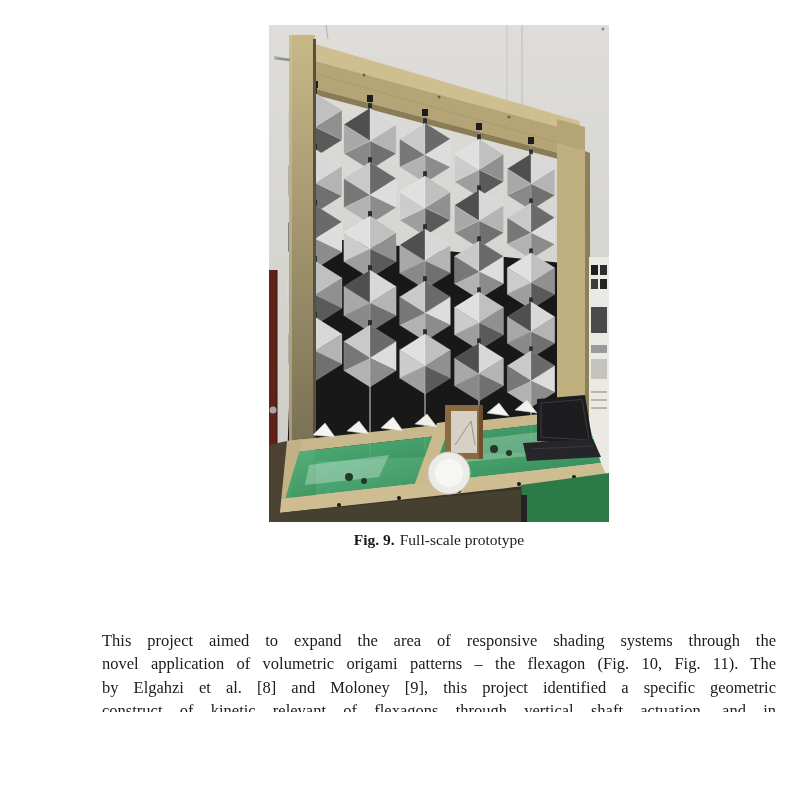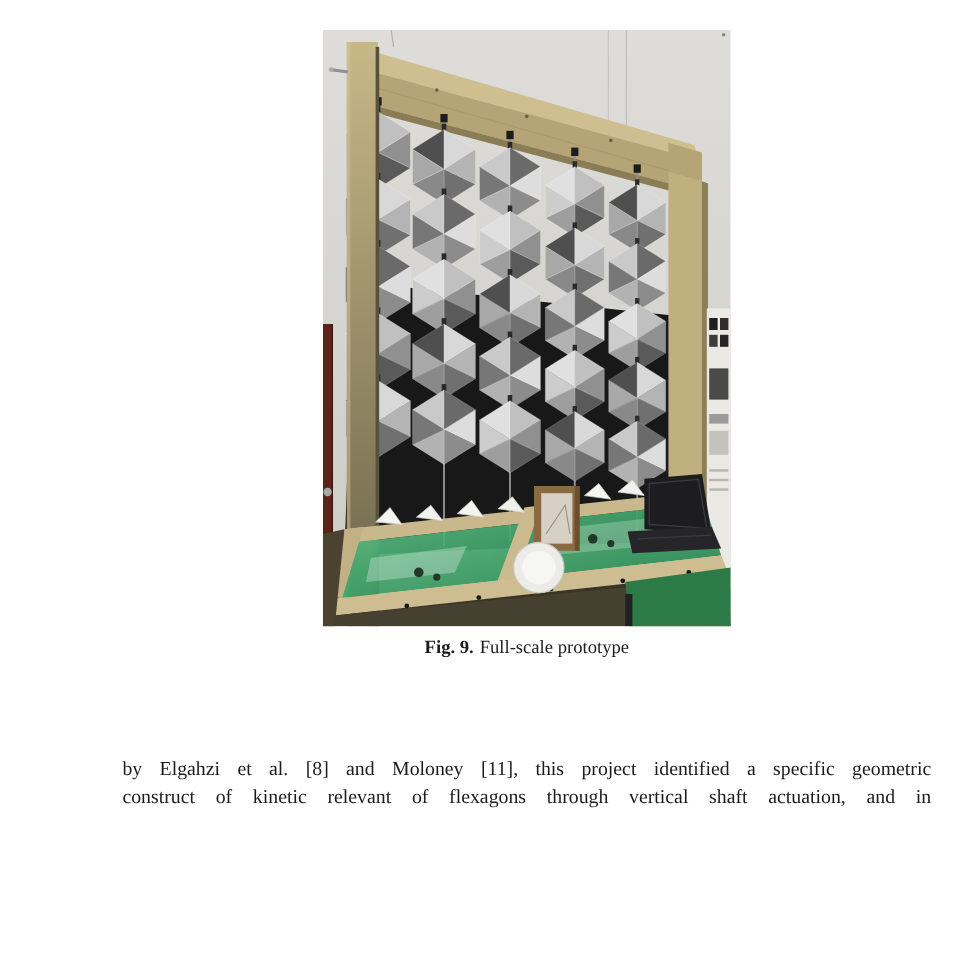--- a/index.html
+++ b/index.html
@@ -231,17 +231,19 @@
         </g>
       </svg>
     </div>
     <figcaption>
       <span class="cap-label">Fig. 9.</span><span>Full-scale prototype</span>
     </figcaption>
   </figure>
 
 
   <div class="body-text">
-    <div class="jline">by Elgahzi et al. [8] and Moloney [11], this project identified a specific geometric</div>
+    <div class="jline">This project aimed to expand the area of responsive shading systems through the</div>
+    <div class="jline">novel application of volumetric origami patterns – the flexagon (Fig. 10, Fig. 11). The</div>
+    <div class="jline">by Elgahzi et al. [8] and Moloney [9], this project identified a specific geometric</div>
     <div class="jline">construct of kinetic relevant of flexagons through vertical shaft actuation, and in</div>
   </div>
 
 </div>
 
 </body></html>

